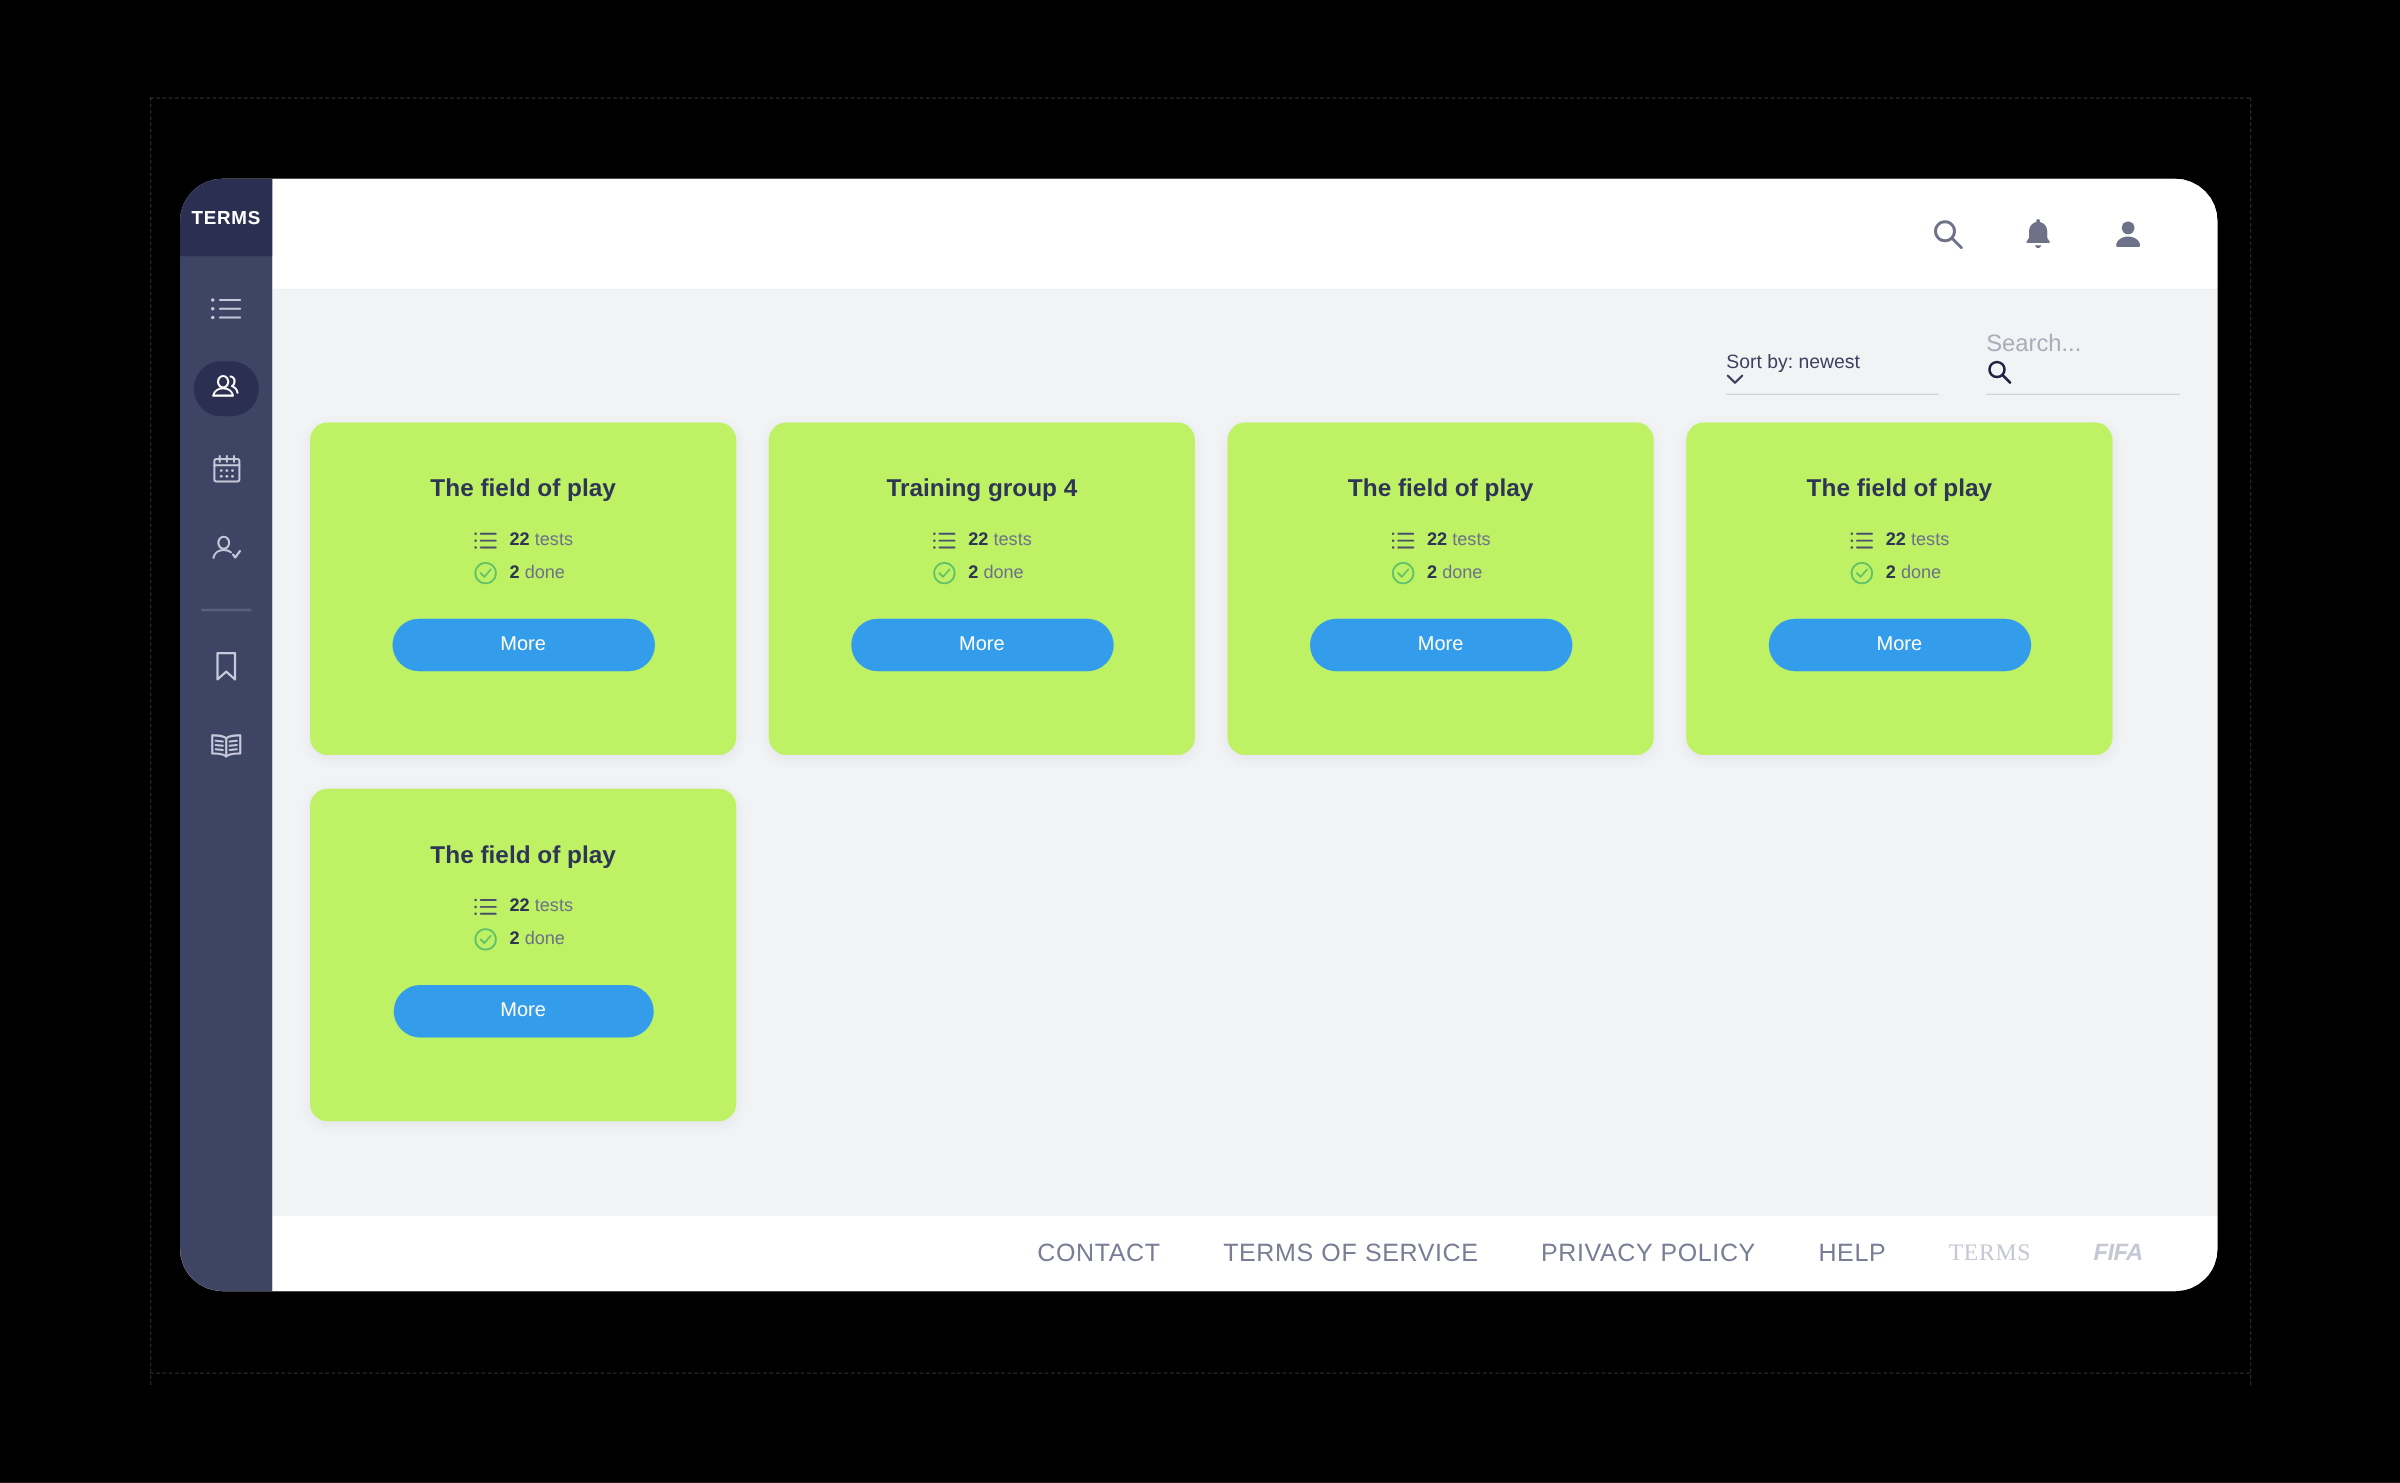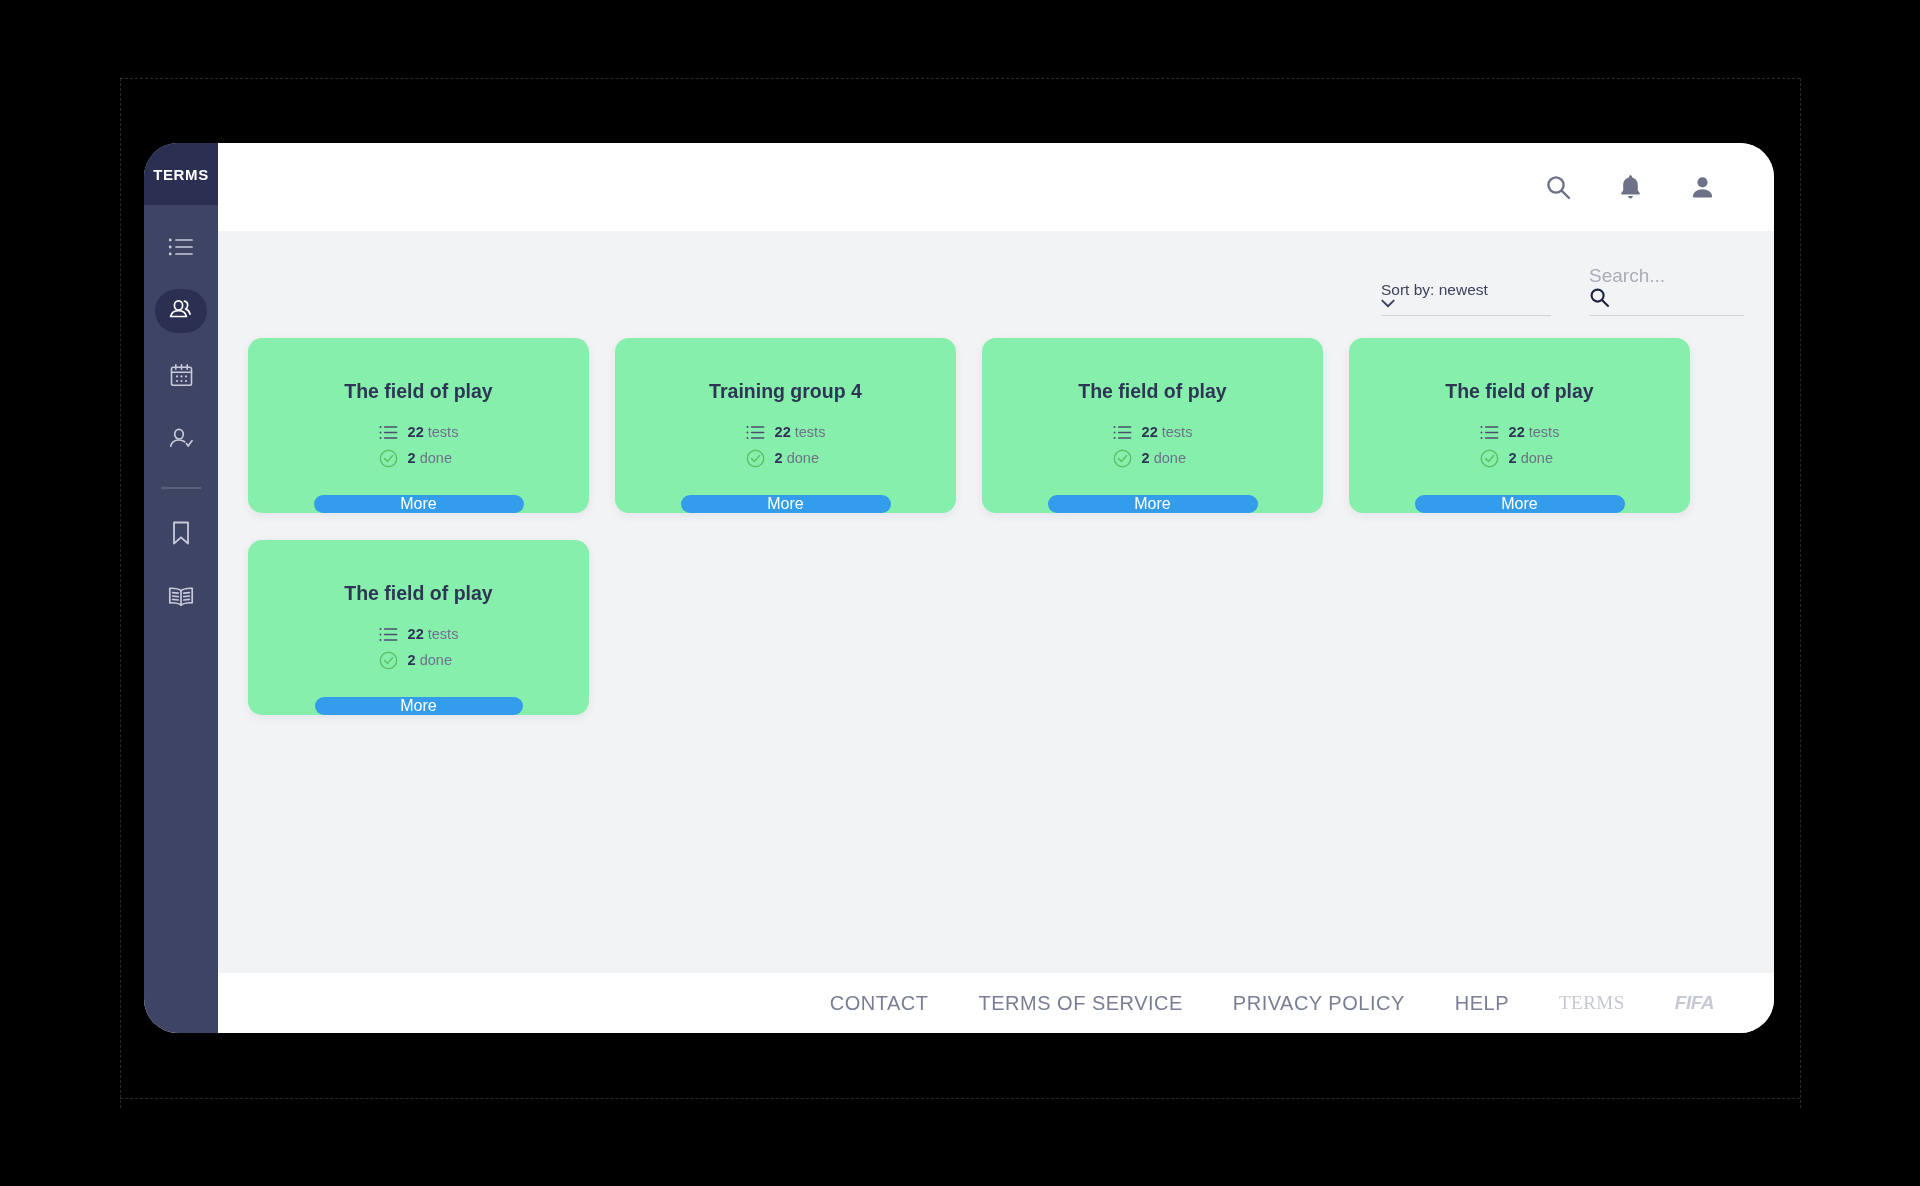--- a/index.html
+++ b/index.html
@@ -191,22 +191,22 @@
 
   
   #grid {
     display: flex;
     flex-wrap: wrap;
     gap: 27px 26px;
     margin-top: 22px;
   }
   .card {
     width: 341px;
-    height: 175px;
-    background: #86efac;
+    height: 266px;
+    background: #bef264;
     border-radius: 14px;
     box-shadow: 0 3px 10px rgba(40,45,70,.07);
     display: flex;
     flex-direction: column;
     align-items: center;
     padding-top: 42px;
   }
   .card-title {
     font-size: 19.5px;
     font-weight: bold;

